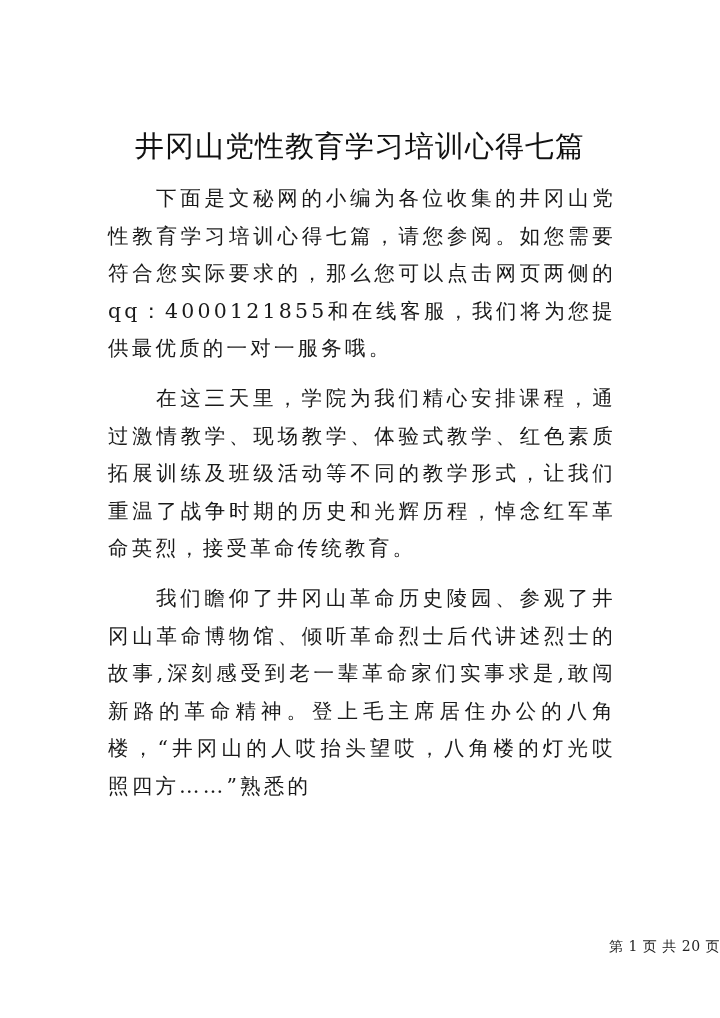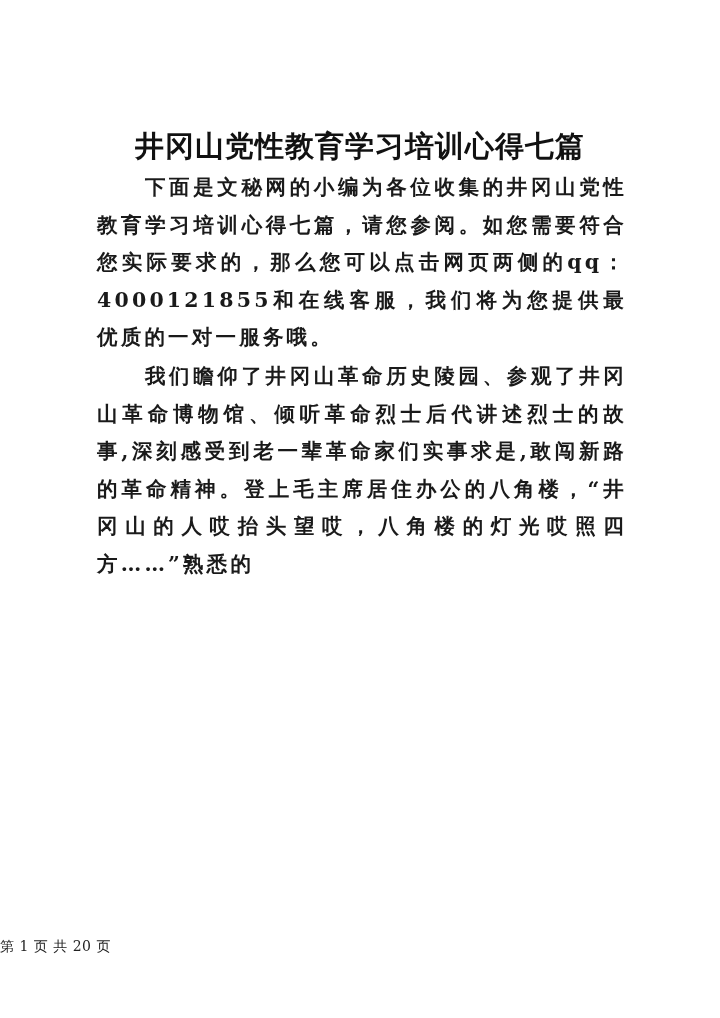--- a/index.html
+++ b/index.html
@@ -1,31 +1,32 @@
 <!DOCTYPE html>
 <html><head>
 <meta charset="utf-8">
 <style>
   html, body { margin: 0; padding: 0; background: #ffffff; }
   body { width: 720px; height: 1018px; position: relative; overflow: hidden;
          font-family: "DejaVu Serif", "Liberation Serif", serif; color: #1a1a1a; }
   .page { position: absolute; left: 0; top: 0; width: 720px; height: 1018px; background: #fff; }
   .title { position: absolute; top: 126px; left: 0; width: 720px; text-align: center;
            font-family: "DejaVu Sans", "Liberation Sans", sans-serif;
-           font-size: 29px; letter-spacing: 1px; color: #111; line-height: 40px; font-weight: bold; }
+           font-size: 29px; letter-spacing: 1px; color: #111; line-height: 40px; }
   .body { position: absolute; top: 168px; left: 96px; width: 532px;
           font-size: 20.5px; line-height: 37.6px; letter-spacing: 3.2px; text-align: justify; }
-  .body p { margin: 1px; text-indent: 48px; font-weight: bold; }
+  .body p { margin: 12px; text-indent: 48px; }
   .body p.heading { text-indent: 36px; }
-  .footer { position: absolute; top: 938px; left: 0; width: 720px; text-align: left;
+  .footer { position: absolute; top: 938px; left: 0; width: 720px; text-align: right;
             font-size: 14px; color: #222; letter-spacing: 0.5px; }
 </style>
 </head>
 <body>
 
 <div class="page">
   <div class="title">井冈山党性教育学习培训心得七篇</div>
   <div class="body">
     <p>下面是文秘网的小编为各位收集的井冈山党性教育学习培训心得七篇，请您参阅。如您需要符合您实际要求的，那么您可以点击网页两侧的qq：4000121855和在线客服，我们将为您提供最优质的一对一服务哦。</p>
+    <p>在这三天里，学院为我们精心安排课程，通过激情教学、现场教学、体验式教学、红色素质拓展训练及班级活动等不同的教学形式，让我们重温了战争时期的历史和光辉历程，悼念红军革命英烈，接受革命传统教育。</p>
     <p>我们瞻仰了井冈山革命历史陵园、参观了井冈山革命博物馆、倾听革命烈士后代讲述烈士的故事,深刻感受到老一辈革命家们实事求是,敢闯新路的革命精神。登上毛主席居住办公的八角楼，“井冈山的人哎抬头望哎，八角楼的灯光哎照四方……”熟悉的</p>
   </div>
   <div class="footer">第 1 页  共 20 页</div>
 </div>
 
 </body></html>

